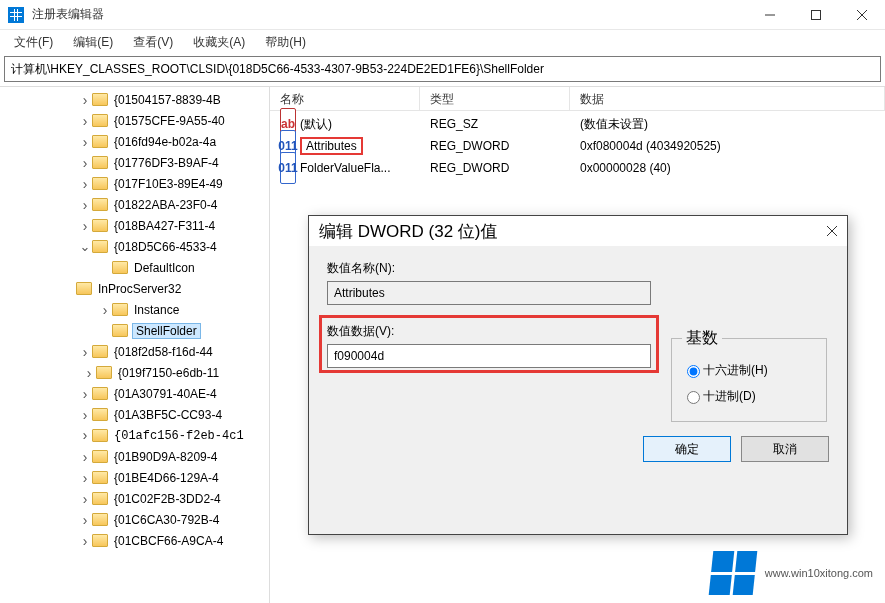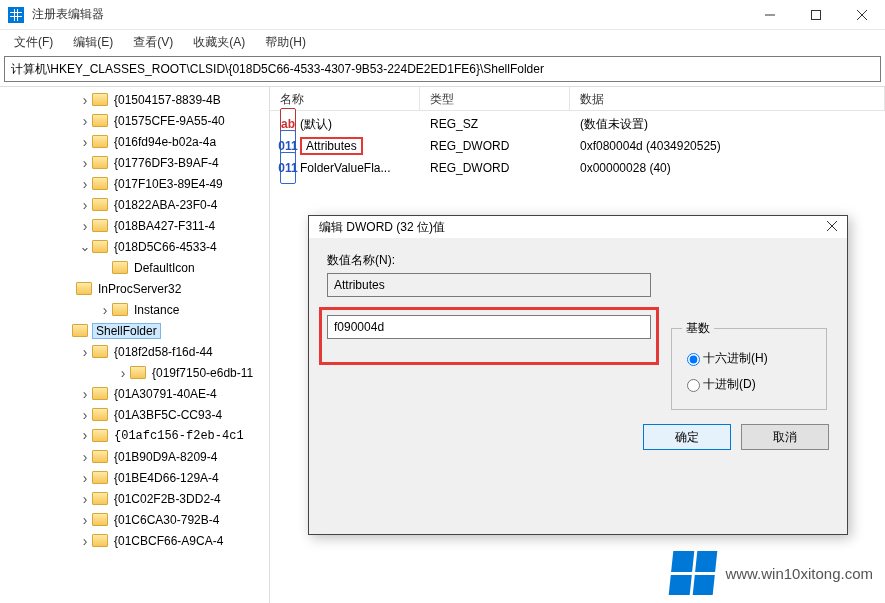--- a/index.html
+++ b/index.html
@@ -135,26 +135,26 @@
   position: absolute;
   left: 308px;
   top: 215px;
   width: 540px;
   height: 320px;
   background: #f0f0f0;
   border: 1px solid #444;
   box-shadow: 3px 3px 12px rgba(0,0,0,.25);
 }
 .dialog .dlg-title {
-  height: 22px;
+  height: 30px;
   background: #fff;
   display: flex;
   align-items: center;
   padding: 0 10px;
-  font-size: 12px;
+  font-size: 17px;
 }
 .dialog .dlg-title .spacer { flex: 1; }
 .dialog .dlg-body {
   padding: 14px 18px;
   display: flex;
   gap: 18px;
 }
 .dlg-col-left { flex: 1; }
 .dlg-col-right { width: 160px; padding-top: 68px; }
 .field-label { margin-bottom: 4px; font-size: 12px; }
@@ -165,21 +165,21 @@
   padding: 2px 6px;
   font-size: 12px;
   background: #fff;
 }
 .text-input.readonly { background: #f0f0f0; }
 .fieldset {
   border: 1px solid #bbb;
   padding: 8px 10px 12px 10px;
   margin-top: 0;
 }
-.fieldset legend { font-size: 12px; padding: 0 4px; }
+.fieldset legend { font-size: 16px; padding: 0 4px; }
 .radio-row {
   display: flex; align-items: center;
   height: 26px; 
 }
 .dlg-buttons {
   display: flex;
   justify-content: flex-end;
   gap: 10px;
   padding: 0 18px 16px 0;
 }
@@ -209,21 +209,21 @@
   display: grid;
   grid-template-columns: 1fr 1fr;
   grid-template-rows: 1fr 1fr;
   gap: 3px;
   transform: skewX(-6deg);
 }
 .watermark .winlogo div { background: #0078d7; }
 .watermark .txt { display: flex; flex-direction: column; align-items: flex-start; }
 .watermark .big { font-size: 22px; font-weight: 300; color: #333; }
 .watermark .big b { font-weight: 700; }
-.watermark .url { font-size: 15px; color: #555; }
+.watermark .url { font-size: 11px; color: #555; }
 </style>
 </head>
 <body>
 
 <div class="titlebar">
   <div class="app-icon"></div>
   <div class="title">注册表编辑器</div>
   <div class="spacer"></div>
   <div class="win-btn">
     <svg viewBox="0 0 10 10">
@@ -305,31 +305,31 @@
       <div class="tree-row" style="padding-left: 62px;">
         <span class="chev none"></span>
         <span class="folder-icon"></span>
         <span class="label">InProcServer32</span>
       </div>
       <div class="tree-row" style="padding-left: 98px;">
         <span class="chev closed"></span>
         <span class="folder-icon"></span>
         <span class="label">Instance</span>
       </div>
-      <div class="tree-row selected" style="padding-left: 58px;">
+      <div class="tree-row selected" style="padding-left: 98px;">
         <span class="chev none"></span>
         <span class="folder-icon"></span>
         <span class="label">ShellFolder</span>
       </div>
       <div class="tree-row" style="padding-left: 78px;">
         <span class="chev closed"></span>
         <span class="folder-icon"></span>
         <span class="label">{018f2d58-f16d-44</span>
       </div>
-      <div class="tree-row" style="padding-left: 116px;">
+      <div class="tree-row" style="padding-left: 82px;">
         <span class="chev closed"></span>
         <span class="folder-icon"></span>
         <span class="label">{019f7150-e6db-11</span>
       </div>
       <div class="tree-row" style="padding-left: 78px;">
         <span class="chev closed"></span>
         <span class="folder-icon"></span>
         <span class="label">{01A30791-40AE-4</span>
       </div>
       <div class="tree-row" style="padding-left: 78px;">
@@ -413,20 +413,21 @@
           <line x1="10" y1="0" x2="0" y2="10" stroke="#333"></line>
         </svg>
     </span>
   </div>
   <div class="dlg-body">
     <div class="dlg-col-left">
       <div class="field-label">数值名称(N):</div>
       <input class="text-input readonly" readonly="" value="Attributes" style="">
       <div style="height:18px"></div>
       <div style="position:relative;">
+        <div class="field-label">数值数据(V):</div>
         <input class="text-input" value="f090004d" style="">
         <div class="red-box" style="left:-8px; top:-8px; right:-8px; height:58px;"></div>
       </div>
     </div>
     <div class="dlg-col-right">
       <fieldset class="fieldset">
         <legend>基数</legend>
         <label class="radio-row">
           <input type="radio" name="base" checked="" style="">
           <span>十六进制(H)</span>

